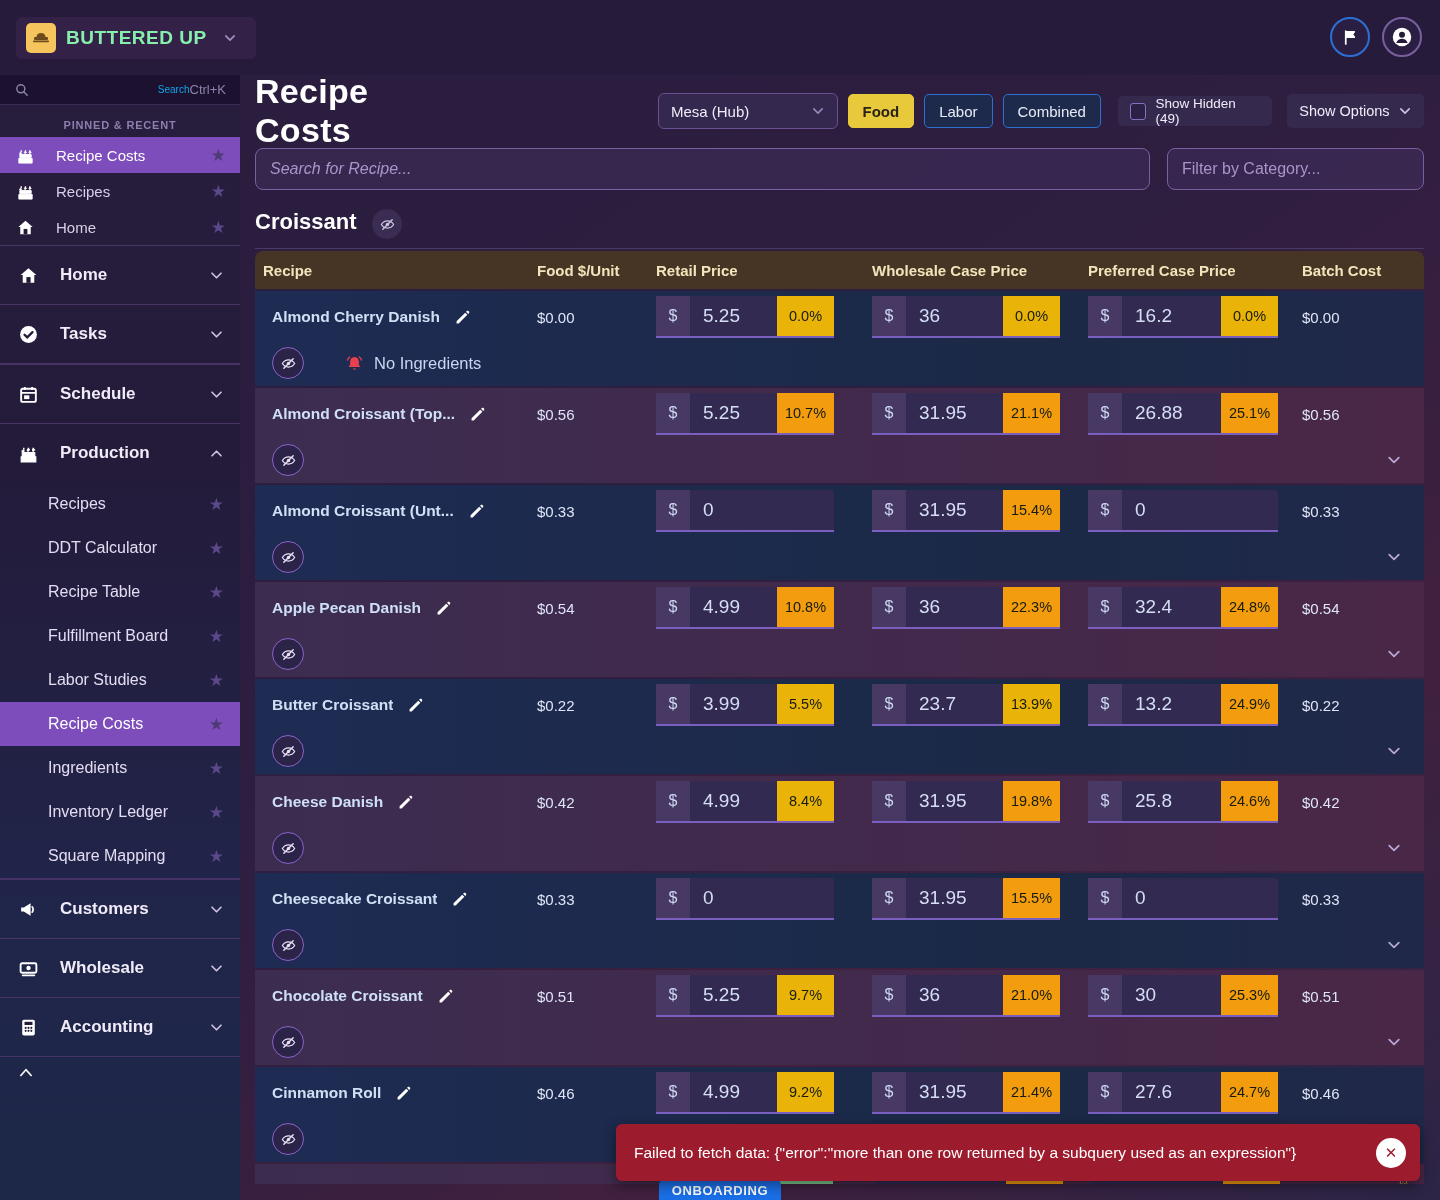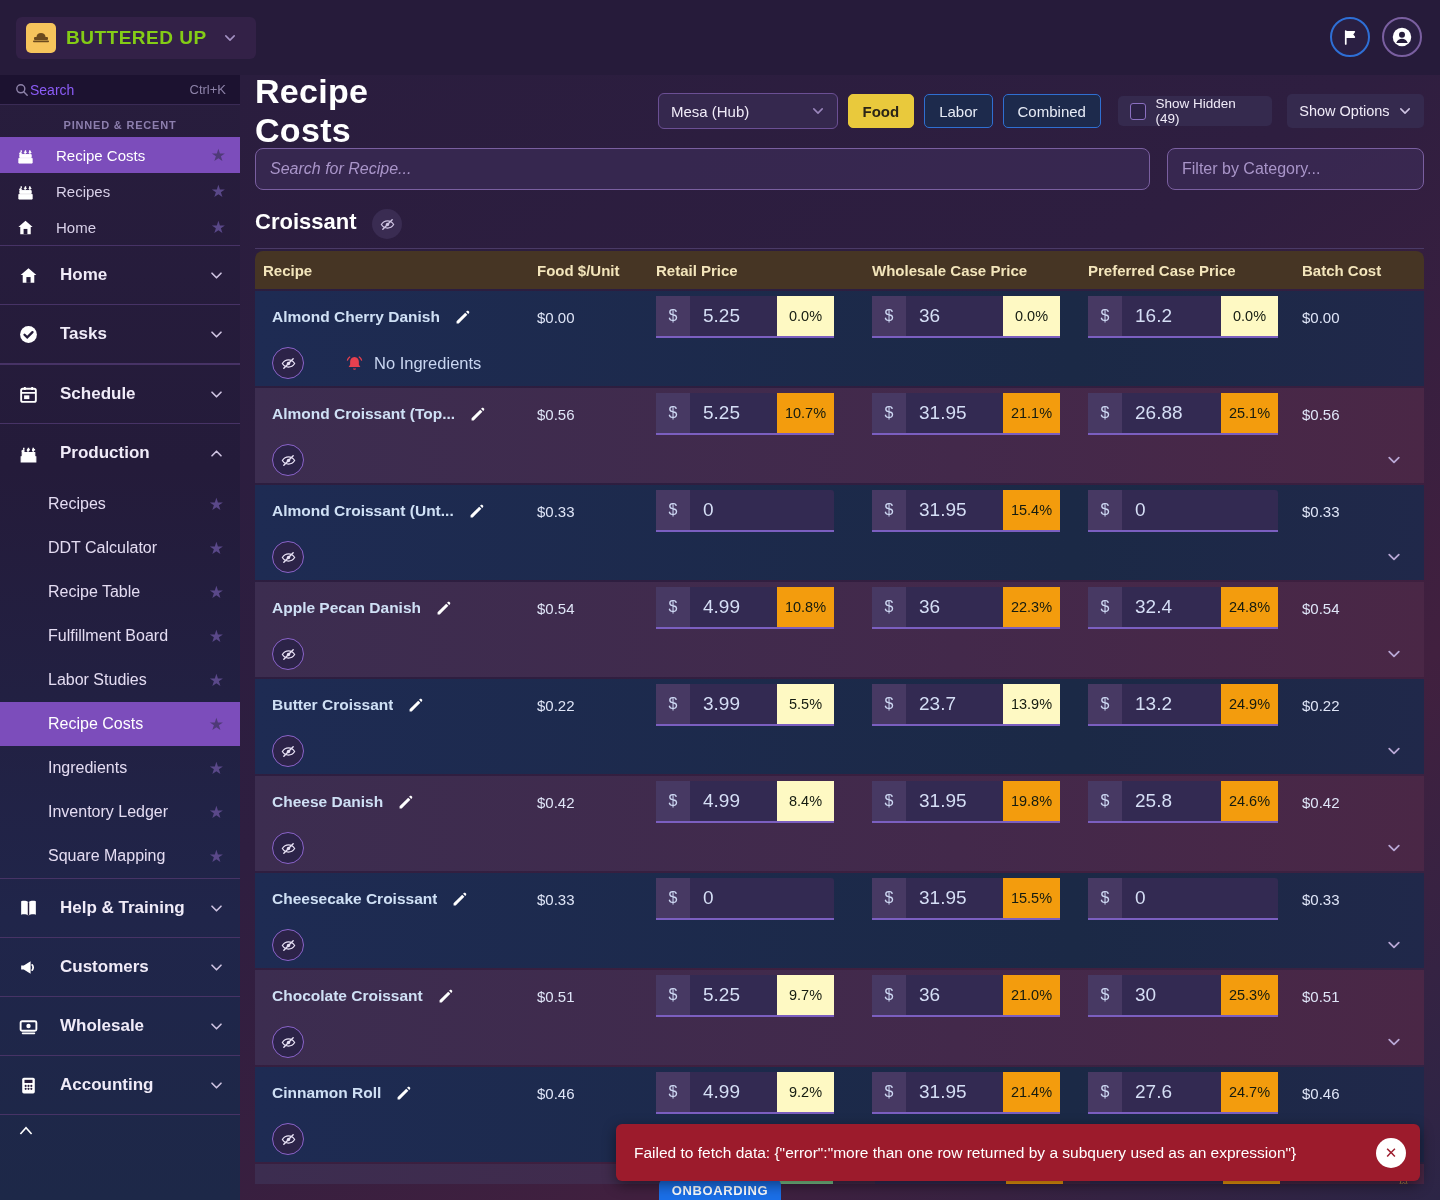--- a/index.html
+++ b/index.html
@@ -9,34 +9,34 @@
     background:#261b39; color:#e6e0f2;
   }
   
   .topbar { position:absolute; left:0; top:0; width:1440px; height:75px;
     background:#261b3a; z-index:30; }
   .logo-chip { position:absolute; left:16px; top:17px; width:240px; height:42px;
     background:#332147; border-radius:6px; display:flex; align-items:center; gap:10px;
     padding:0 10px; cursor:pointer; }
   .logo-icon { width:30px; height:30px; border-radius:5px; background:#f6c45c;
     display:flex; align-items:center; justify-content:center; }
-  .logo-text { font-size:19px; font-weight:bold; color:#84cc16; letter-spacing:0.5px; }
+  .logo-text { font-size:19px; font-weight:bold; color:#86efac; letter-spacing:0.5px; }
   .logo-chev { color:#a492c4; margin-left:6px; }
   .topbar-right { position:absolute; right:18px; top:17px; display:flex; gap:12px; }
   .circle-btn { width:40px; height:40px; border-radius:50%; background:#2a1f42;
     display:flex; align-items:center; justify-content:center; cursor:pointer; }
   .circle-btn.flag { border:2px solid #2e6fd6; }
   .circle-btn.account { border:2px solid #7a5fa0; }
   
   .sidebar { position:absolute; left:0; top:75px; width:240px; height:1125px;
     background:linear-gradient(180deg,#281d3d 0%,#241b3a 35%,#20254a 75%,#1d2848 100%);
     z-index:20; }
   .side-search { height:30px; background:#1c1230; display:flex; align-items:center;
     padding:0 14px; border-bottom:1px solid #3a2b55; cursor:pointer; }
-  .side-search .s-label { flex:1; text-align:left; color:#8b5cf6; font-size:14px; }
+  .side-search .s-label { flex:1; text-align:right; color:#0ea5e9; font-size:10px; }
   .side-search .s-short { color:#8d82a8; font-size:13px; }
   .pinned-header { text-align:center; font-size:11px; font-weight:bold;
     letter-spacing:0.8px; color:#8d7fae; margin:14px 0 6px 0; }
   .side-item { height:36px; display:flex; align-items:center; padding:0 14px;
     cursor:pointer; color:#d8d0e8; font-size:15px; }
   .side-item .itm-icon { width:22px; margin-right:20px; display:flex; justify-content:center; }
   .side-item .itm-label { flex:1; }
   .side-item .star { color:#5a4889; font-size:17px; }
   .side-item.active { background:#7c4dbb; color:#ffffff; }
   .side-item.active .star { color:#4f3a78; }
@@ -115,21 +115,21 @@
   .ig-retail { width:178px; }
   .ig-whole { width:188px; }
   .ig-pref { width:190px; }
   .ig-prefix { width:34px; background:#473963; color:#cdd7f2; font-size:16px;
     display:flex; align-items:center; justify-content:center; flex:none; }
   .ig-value { flex:1; display:flex; align-items:center; padding-left:13px;
     font-size:19px; color:#d5def5; }
   .pct-badge { position:absolute; right:0; top:0; height:40px; min-width:57px;
     display:flex; align-items:center; justify-content:center; font-size:14.5px;
     color:#141b10; padding:0 6px; }
-  .pct-badge.green { background:#fef9c3; }
+  .pct-badge.green { background:#eab308; }
   .pct-badge.orange { background:#f39c0d; }
   .row-line2 { display:flex; align-items:center; height:40px; padding:0 22px 0 17px; }
   .eye-btn { width:32px; height:32px; border-radius:50%; background:#2c2348;
     border:1.5px solid #8a63c9; display:flex; align-items:center; justify-content:center;
     cursor:pointer; flex:none; }
   .alert-note { display:flex; align-items:center; gap:10px; margin-left:41px;
     font-size:16.5px; color:#c9d6f0; }
   .row-chev { margin-left:auto; cursor:pointer; color:#b9a8d6; }
   
   .partial-row { height:20px; background:linear-gradient(90deg,#3c2d50,#4a2746); position:relative; margin-top:2px; }
@@ -408,33 +408,20 @@
       </div>
       <div class="sub-item">
         <span class="itm-label">Inventory Ledger</span>
       <span class="star">★</span>
       </div>
       <div class="sub-item">
         <span class="itm-label">Square Mapping</span>
       <span class="star">★</span>
       </div>
       <div class="nav-divider"></div>
-      <div class="nav-section">
-        <span class="itm-icon icon-white">
-          <svg width="21" height="21" viewBox="0 0 20 20">
-            <use href="#i-book"></use>
-          </svg>
-        </span>
-    <span class="itm-label">Help &amp; Training</span>
-    <span class="chev">
-          <svg width="15" height="15" viewBox="0 0 20 20">
-            <use href="#i-chev-d"></use>
-          </svg>
-        </span>
-      </div>
       <div class="nav-divider"></div>
       <div class="nav-section">
         <span class="itm-icon icon-white">
           <svg width="21" height="21" viewBox="0 0 20 20">
             <use href="#i-mega"></use>
           </svg>
         </span>
     <span class="itm-label">Customers</span>
     <span class="chev">
           <svg width="15" height="15" viewBox="0 0 20 20">

